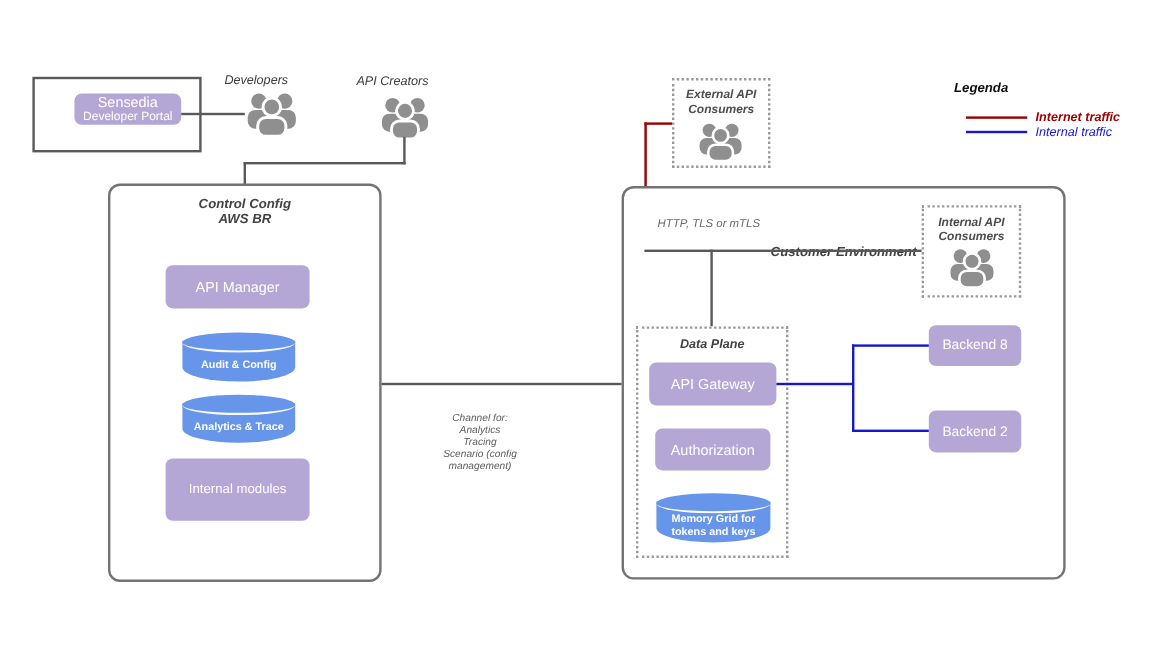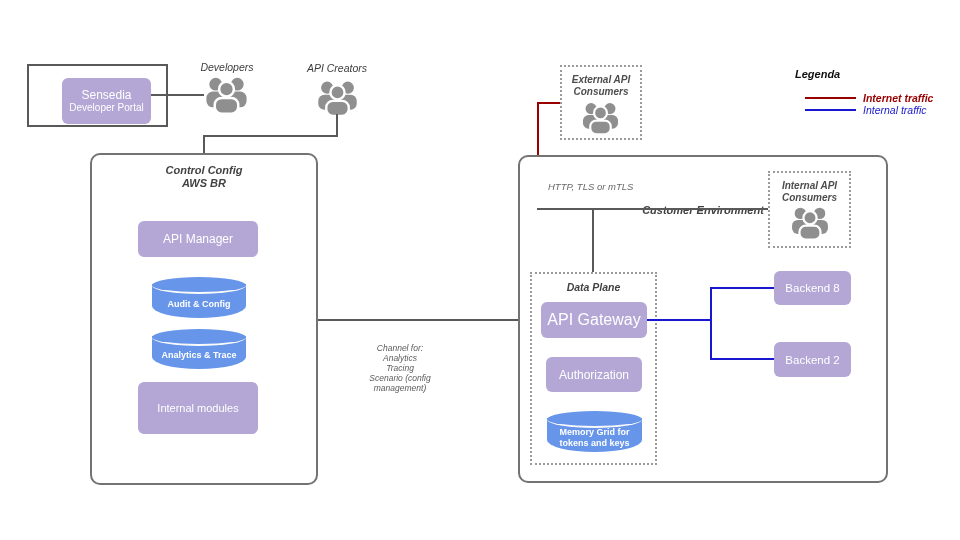--- a/index.html
+++ b/index.html
@@ -15,21 +15,21 @@
   .dotted{border:2px dotted #9a9a9a;background:#fff;}
 
   
   .node{
     background:var(--purple,#b4a7d6);border-radius:6px;color:#fff;
     display:flex;align-items:center;justify-content:center;text-align:center;
   }
 
   
   .title{font-weight:bold;font-style:italic;color:#424242;text-align:center;}
-  .italic-label{font-style:italic;color:#3d3d3d;text-align:center;}
+  .italic-label{font-style:italic;color:#3d3d3d;}
   .note{font-style:italic;color:#5c5c5c;text-align:center;}
 
   
   .line{background:#595959;}
   .red-line{background:var(--red,#990000);}
   .blue-line{background:var(--blue-line,#1717cf);}
 
   
   .cylinder{position:absolute;}
   .cyl-body{position:absolute;left:0;right:0;top:7px;bottom:0;
@@ -42,21 +42,21 @@
     color:#fff;font-weight:bold;font-size:9px;line-height:11px;text-align:center;}
 
   .people{width:100%;height:100%;display:block;}
 </style>
 </head>
 <body>
 
 <div id="canvas">
 
   <div class="abs sq-frame" style="left:27px;top:64px;width:141px;height:63px;"></div>
-  <div class="abs node" style="left:62px;top:78px;width:89px;height:46px;flex-direction:column;">
+  <div class="abs node" style="left:62px;top:78px;width:89px;height:26px;flex-direction:column;">
     <div style="font-size:12px;line-height:13px;">Sensedia</div>
     <div style="font-size:10px;line-height:12px;">Developer Portal</div>
   </div>
 
   <div class="abs italic-label" style="left:187px;top:61px;width:80px;font-size:10.5px;">Developers</div>
   <div class="abs" style="left:203px;top:75px;width:47px;height:40px;">
     <svg class="people" viewBox="0 0 96 76">
       <g fill="#8f8f8f">
         <circle cx="26" cy="16" r="13"></circle>
           <rect x="7" y="31" width="38" height="32" rx="13"></rect>
@@ -159,21 +159,21 @@
         <rect x="24" y="44" width="48" height="32" rx="14" stroke="#fff" stroke-width="5"></rect>
       </g>
     </svg>
   </div>
 
   <div class="abs line" style="left:537px;top:208px;width:231px;height:2px;"></div>
   <div class="abs line" style="left:592px;top:208px;width:2px;height:64px;"></div>
 
   <div class="abs dotted" style="left:530px;top:272px;width:127px;height:193px;"></div>
   <div class="abs title" style="left:530px;top:281px;width:127px;font-size:10.5px;">Data Plane</div>
-  <div class="abs node" style="left:541px;top:302px;width:106px;height:36px;font-size:16px;">API Gateway</div>
+  <div class="abs node" style="left:541px;top:302px;width:106px;height:36px;font-size:12px;">API Gateway</div>
   <div class="abs node" style="left:546px;top:357px;width:96px;height:35px;font-size:12px;">Authorization</div>
 
   <div class="cylinder" style="left:547px;top:411px;width:95px;height:41px;">
     <div class="cyl-body"></div>
     <div class="cyl-top"></div>
     <div class="cyl-label">
       <div>Memory Grid for</div>
       <div>tokens and keys</div>
     </div>
   </div>

